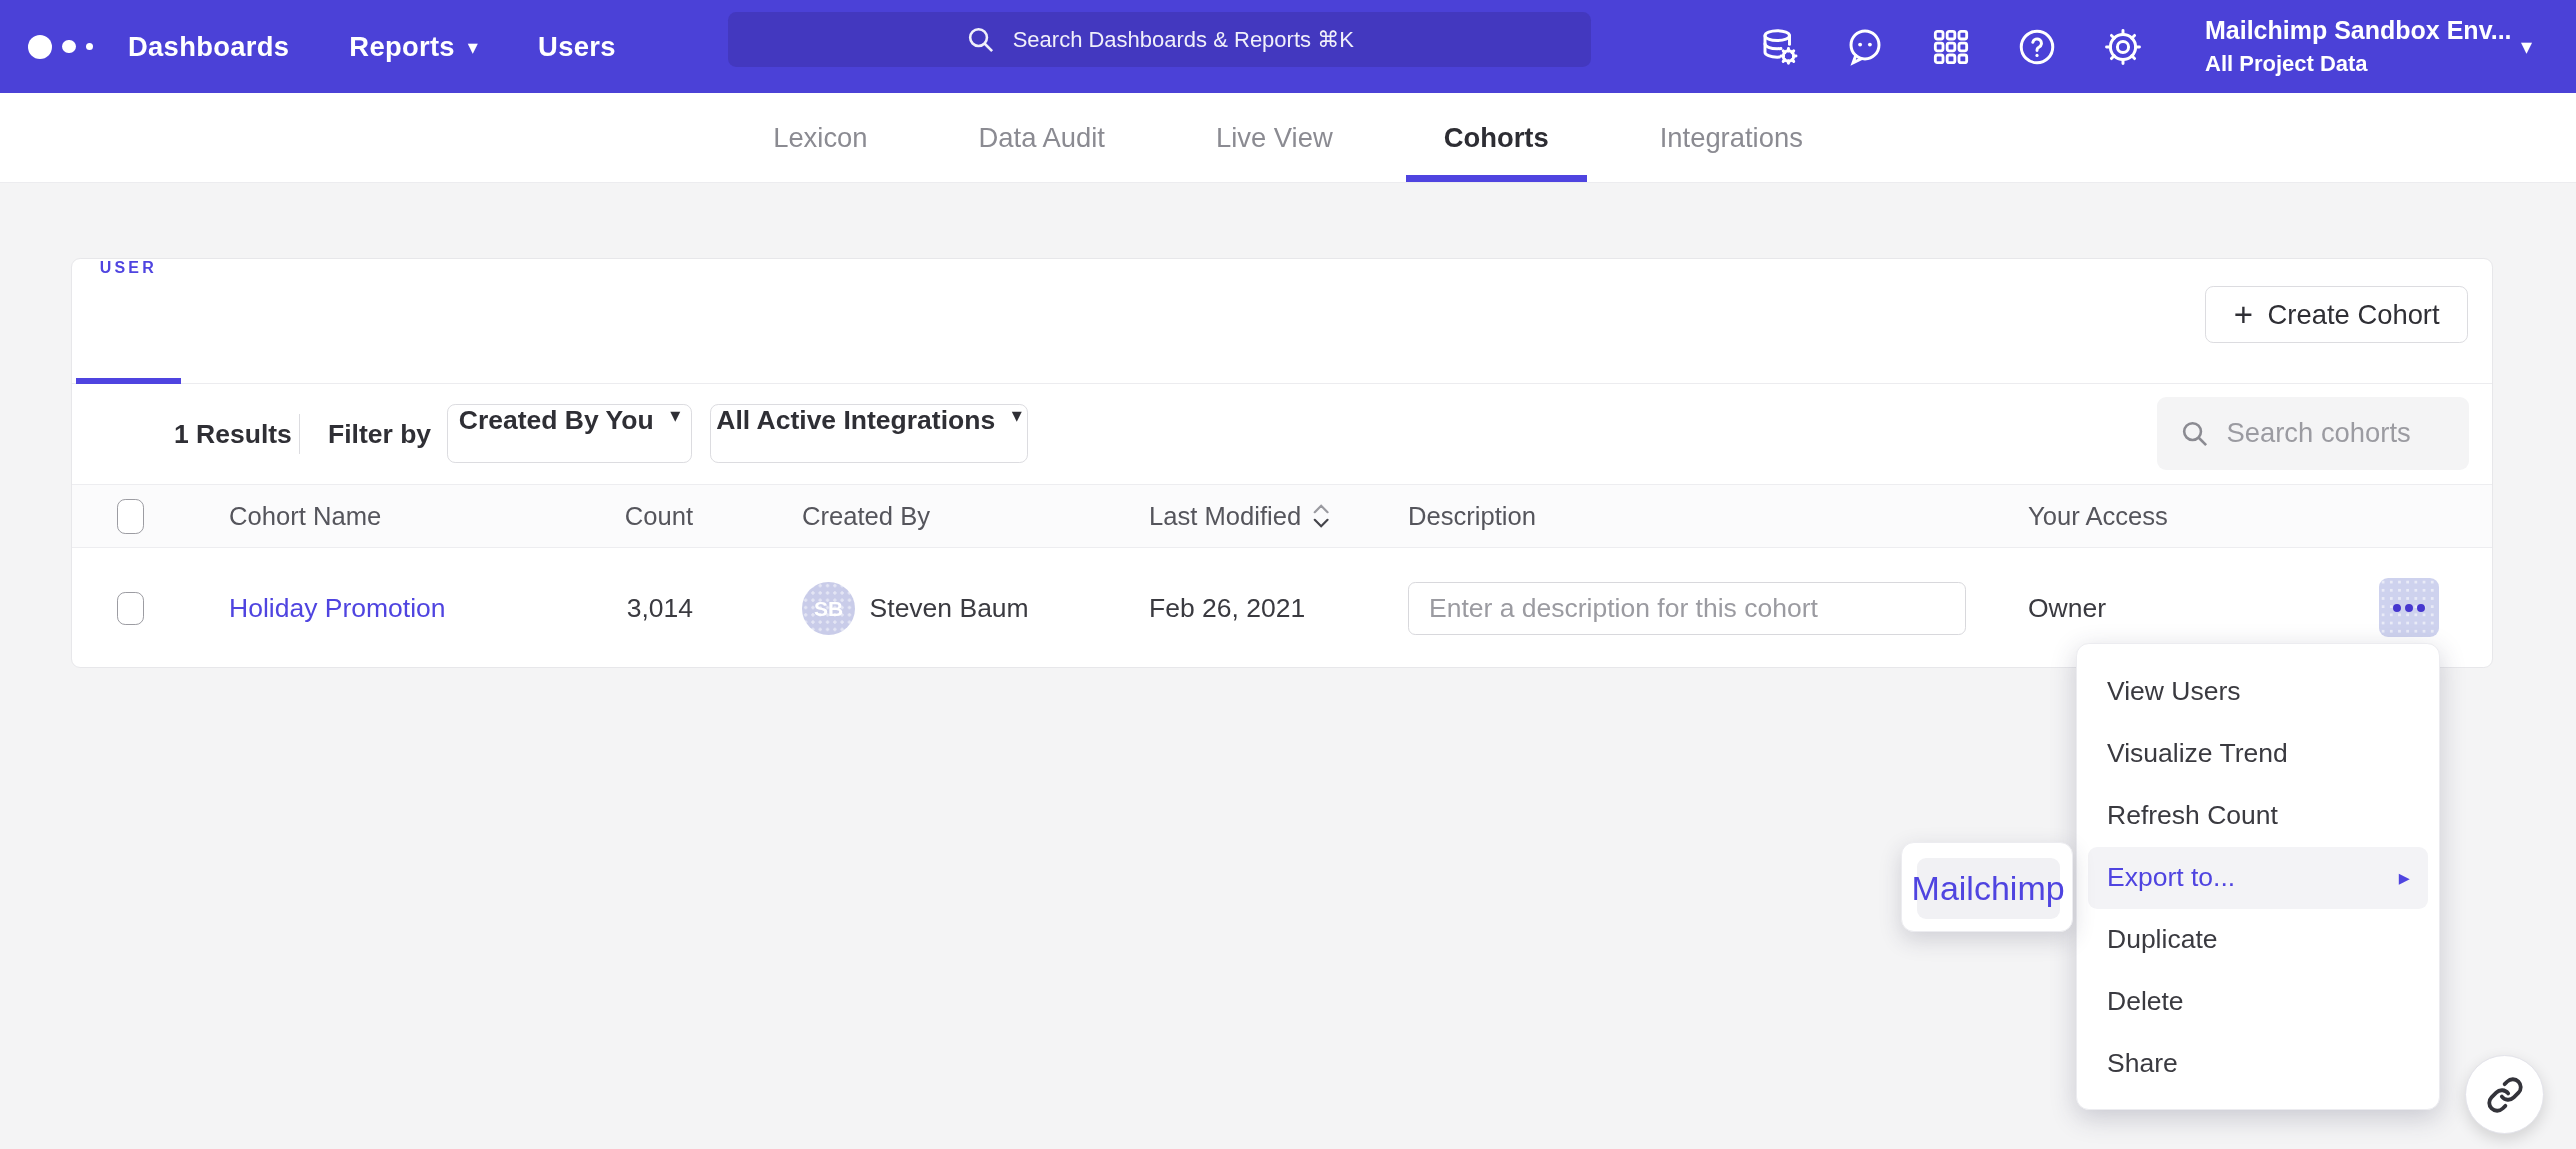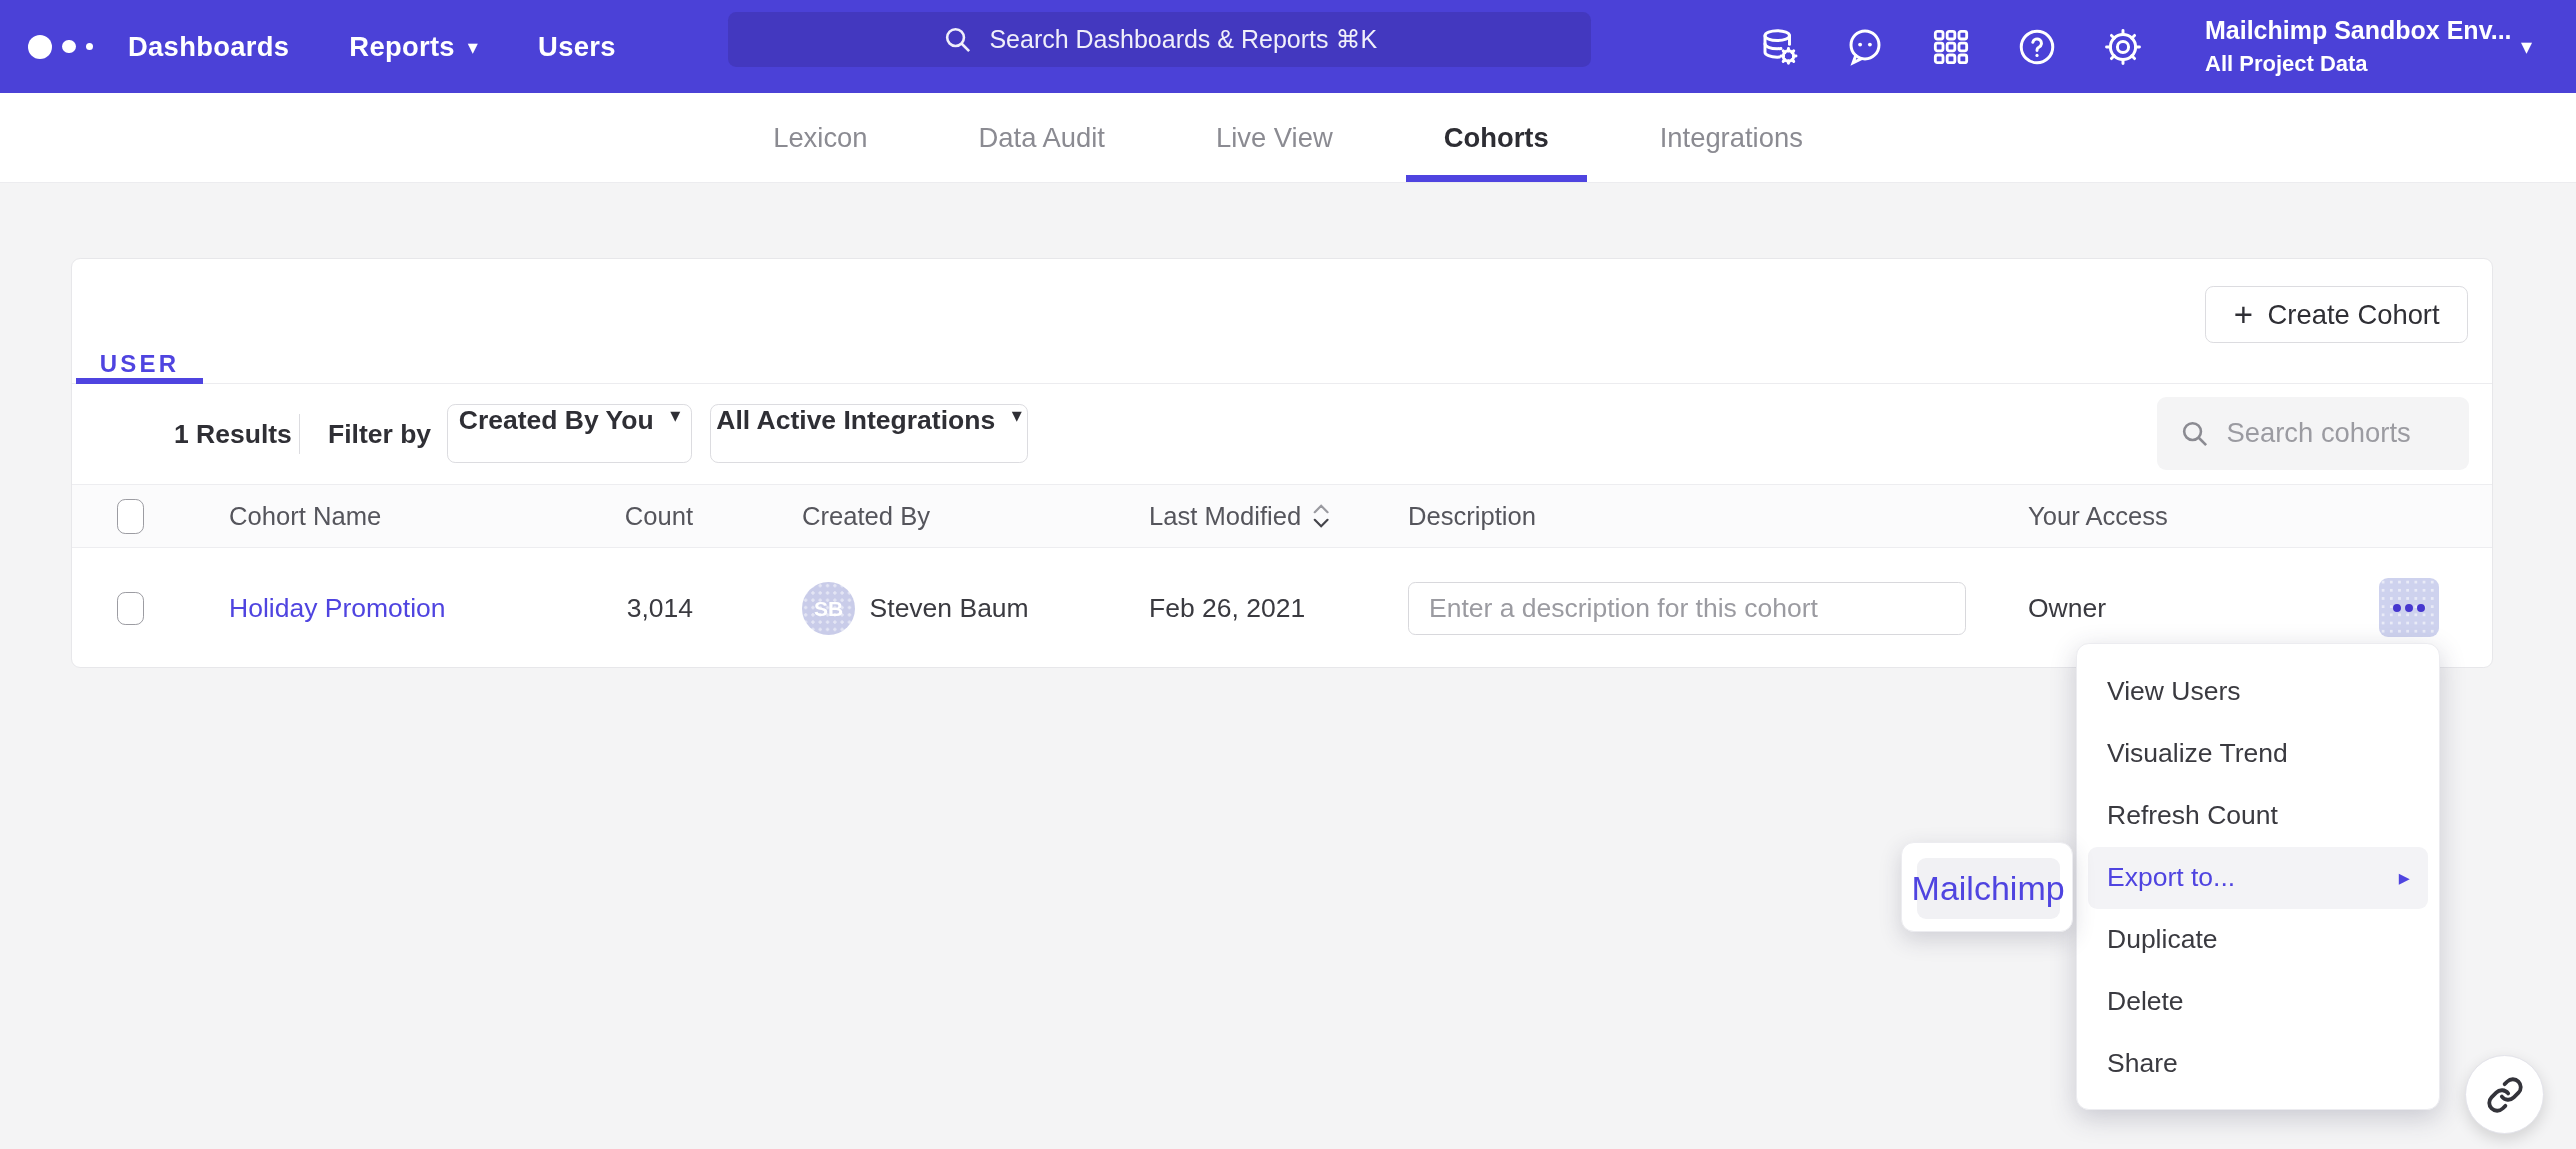--- a/index.html
+++ b/index.html
@@ -24,38 +24,38 @@
   .topnav{position:absolute;left:0;top:0;width:2576px;height:93px;background:var(--navbar);}
   .logo{position:absolute;left:28px;top:0;height:93px;display:flex;align-items:center;gap:10px;}
   .logo .dot{background:#fff;border-radius:50%;}
   .logo .d1{width:24px;height:24px;}
   .logo .d2{width:13.7px;height:13.7px;}
   .logo .d3{width:7.3px;height:7.3px;}
   .topnav-links{position:absolute;left:128px;top:0;height:93px;display:flex;align-items:center;gap:60px;}
   .topnav-link{color:#fff;font-size:27.4px;font-weight:700;letter-spacing:0.3px;display:flex;align-items:center;gap:12.8px;cursor:pointer;white-space:nowrap;}
   .caret{font-size:20px;line-height:1;}
   .topnav-search{position:absolute;left:728px;top:12px;width:863px;height:55px;background:var(--navbar_search);border-radius:8.2px;display:flex;align-items:center;justify-content:center;gap:16.5px;color:rgba(255,255,255,.92);}
-  .topnav-search .ph{font-size:25px;}
+  .topnav-search .ph{font-size:22px;}
   .topnav-icons{position:absolute;left:1757px;top:0;height:93px;display:flex;align-items:center;gap:43px;}
   .tn-icon{width:43px;height:43px;display:flex;align-items:center;justify-content:center;cursor:pointer;}
   .project{position:absolute;left:2205px;top:0;height:93px;display:flex;flex-direction:column;justify-content:center;gap:5.5px;color:#fff;cursor:pointer;}
   .project .pname{font-size:25px;font-weight:700;}
   .project .pscope{font-size:22px;font-weight:700;}
   .project-caret{position:absolute;left:2521px;top:0;height:93px;display:flex;align-items:center;color:#fff;font-size:22px;cursor:pointer;}
 
   
   .subnav{position:absolute;left:0;top:93px;width:2576px;height:90px;background:#fff;border-bottom:0.9px solid #ececef;display:flex;align-items:stretch;justify-content:center;gap:35px;}
   .subtab{display:flex;align-items:center;padding:0 38px;font-size:27.4px;color:var(--text_gray);cursor:pointer;position:relative;white-space:nowrap;}
   .subtab.active{color:#2d2d33;font-weight:700;}
   .subtab.active::after{content:"";position:absolute;left:0;right:0;bottom:0;height:7.3px;background:var(--accent);}
 
   
   .card{position:absolute;left:71px;top:258px;width:2422px;height:410px;background:var(--card_bg);border:0.9px solid var(--border_light);border-radius:9.1px;}
   .panel-tabs{position:absolute;left:0;top:0;width:100%;height:125px;border-bottom:0.9px solid #ececef;}
-  .user-tab{position:absolute;left:3.7px;bottom:-0.9px;height:125px;padding:0 24px;display:flex;align-items:flex-end;color:var(--accent);font-size:24px;font-weight:700;letter-spacing:3.2px;border-bottom:6.4px solid var(--accent);cursor:pointer;}
+  .user-tab{position:absolute;left:3.7px;bottom:-0.9px;height:125px;padding:0 24px;display:flex;align-items:flex-start;color:var(--accent);font-size:16px;font-weight:700;letter-spacing:3.2px;border-bottom:6.4px solid var(--accent);cursor:pointer;}
   .create-btn{position:absolute;right:24px;top:27.4px;height:57px;padding:0 27.4px;border:0.9px solid #dcdce0;border-radius:8.2px;background:#fff;display:flex;align-items:center;gap:14.6px;font-size:27.4px;color:#2f2f35;cursor:pointer;}
   .create-btn .plus{font-size:33px;font-weight:400;color:#2f2f35;line-height:1;}
 
   .filter-bar{position:absolute;left:0;top:125px;width:100%;height:100px;}
   .results-count{position:absolute;left:102px;top:0;height:100px;display:flex;align-items:center;font-size:26.5px;font-weight:700;color:#2f2f35;}
   .vdivider{position:absolute;left:227px;top:30px;width:0.9px;height:40px;background:#dcdce0;}
   .filter-by{position:absolute;left:256px;top:0;height:100px;display:flex;align-items:center;font-size:26.5px;font-weight:700;color:#2f2f35;}
   .dropdown{position:absolute;top:20px;height:59px;border:0.9px solid #dcdce0;border-radius:8.2px;background:#fff;display:flex;align-items:flex-start;justify-content:center;gap:16.5px;font-size:26.5px;font-weight:700;color:#2f2f35;cursor:pointer;}
   .dd1{left:375px;width:245px;}
   .dd2{left:638px;width:318px;}

